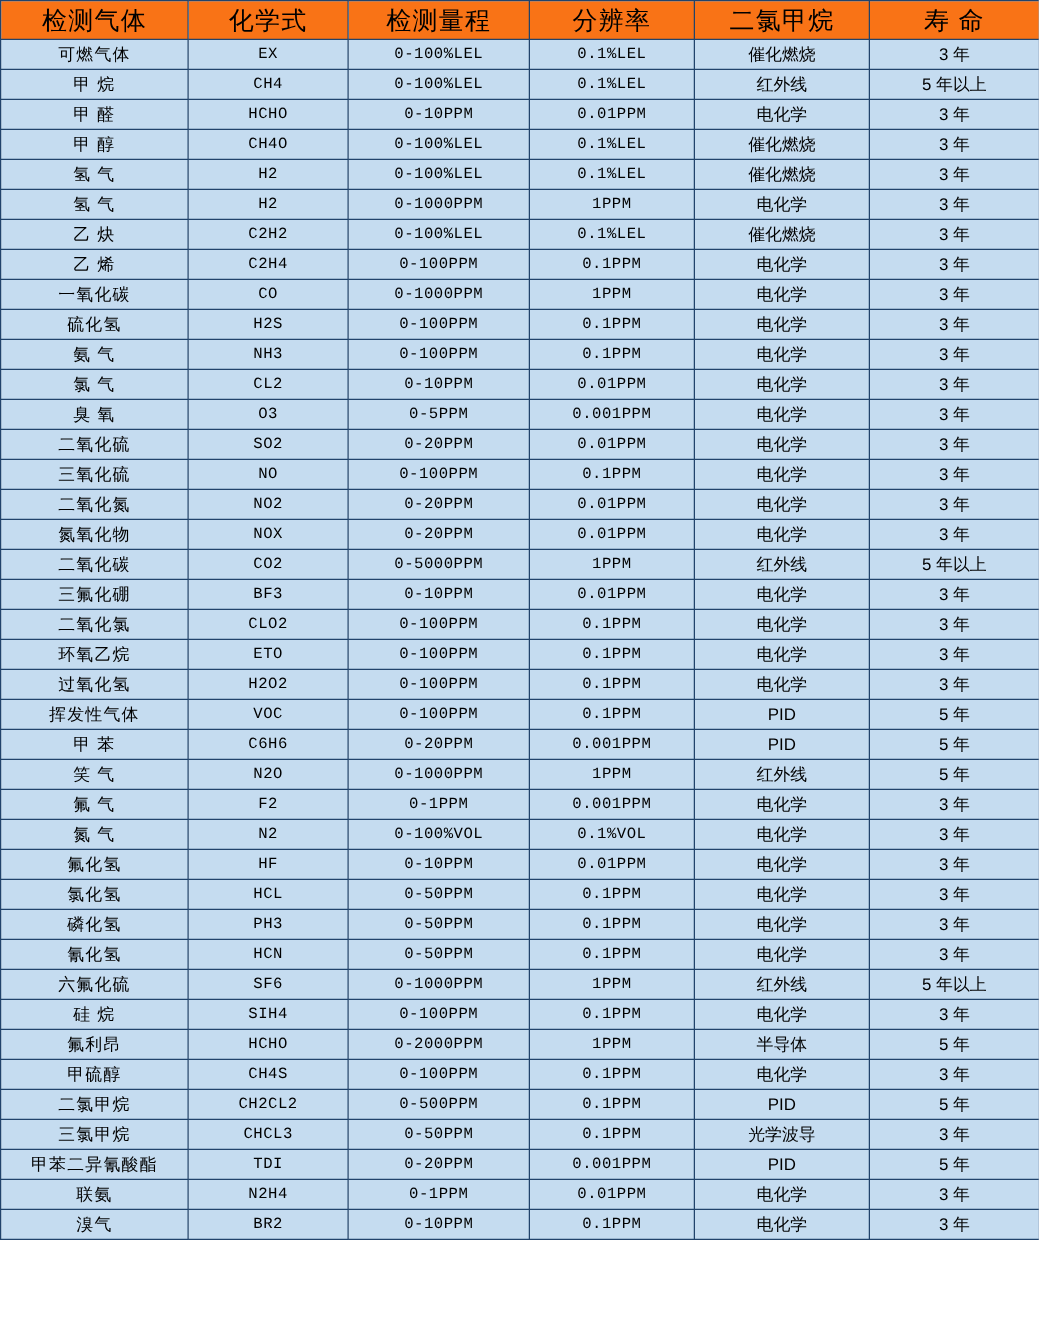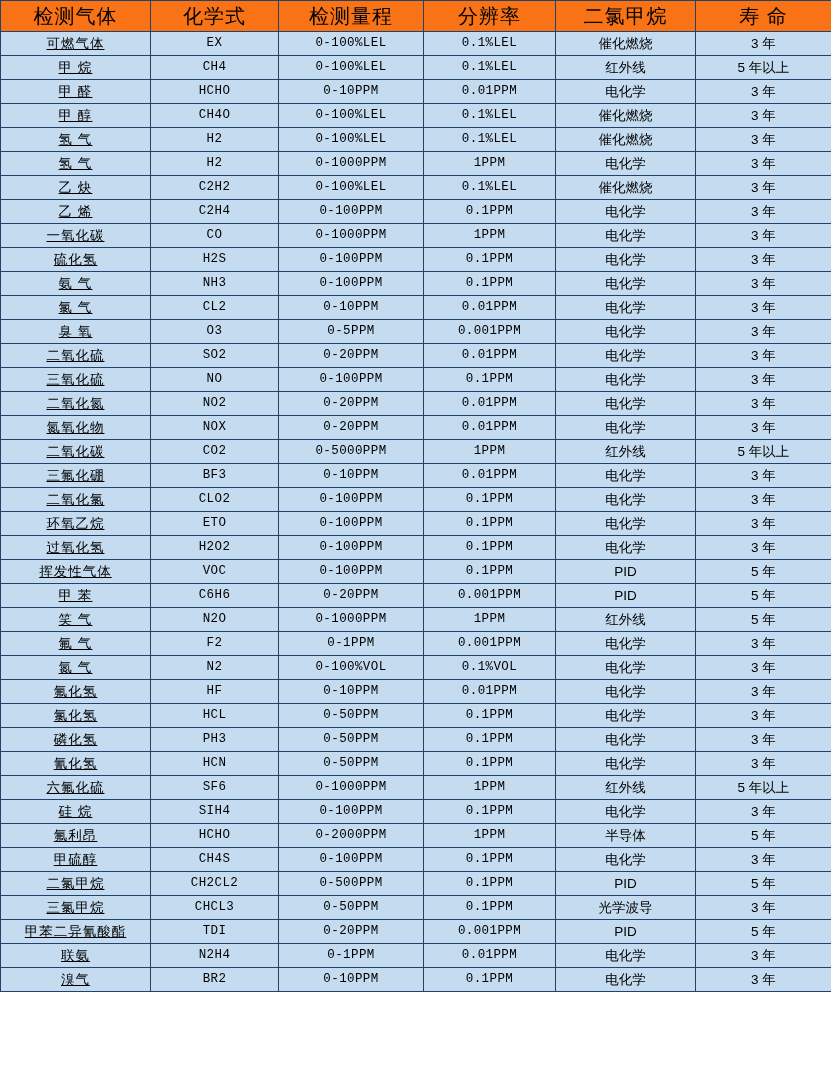--- a/index.html
+++ b/index.html
@@ -41,21 +41,20 @@
   }
   #gas-table tbody td {
     background: #c5dcf0;
     height: 21px;
     font-size: 13.5px;
     font-weight: normal;
     line-height: 21px;
   }
   #gas-table tbody td.name {
     letter-spacing: 1px;
-    text-decoration: underline;
   }
   #gas-table tbody td.mono {
     font-family: "Liberation Mono", "DejaVu Sans Mono", monospace;
     font-size: 12.5px;
     letter-spacing: 0.4px;
   }
 </style>
 </head>
 <body>
 

